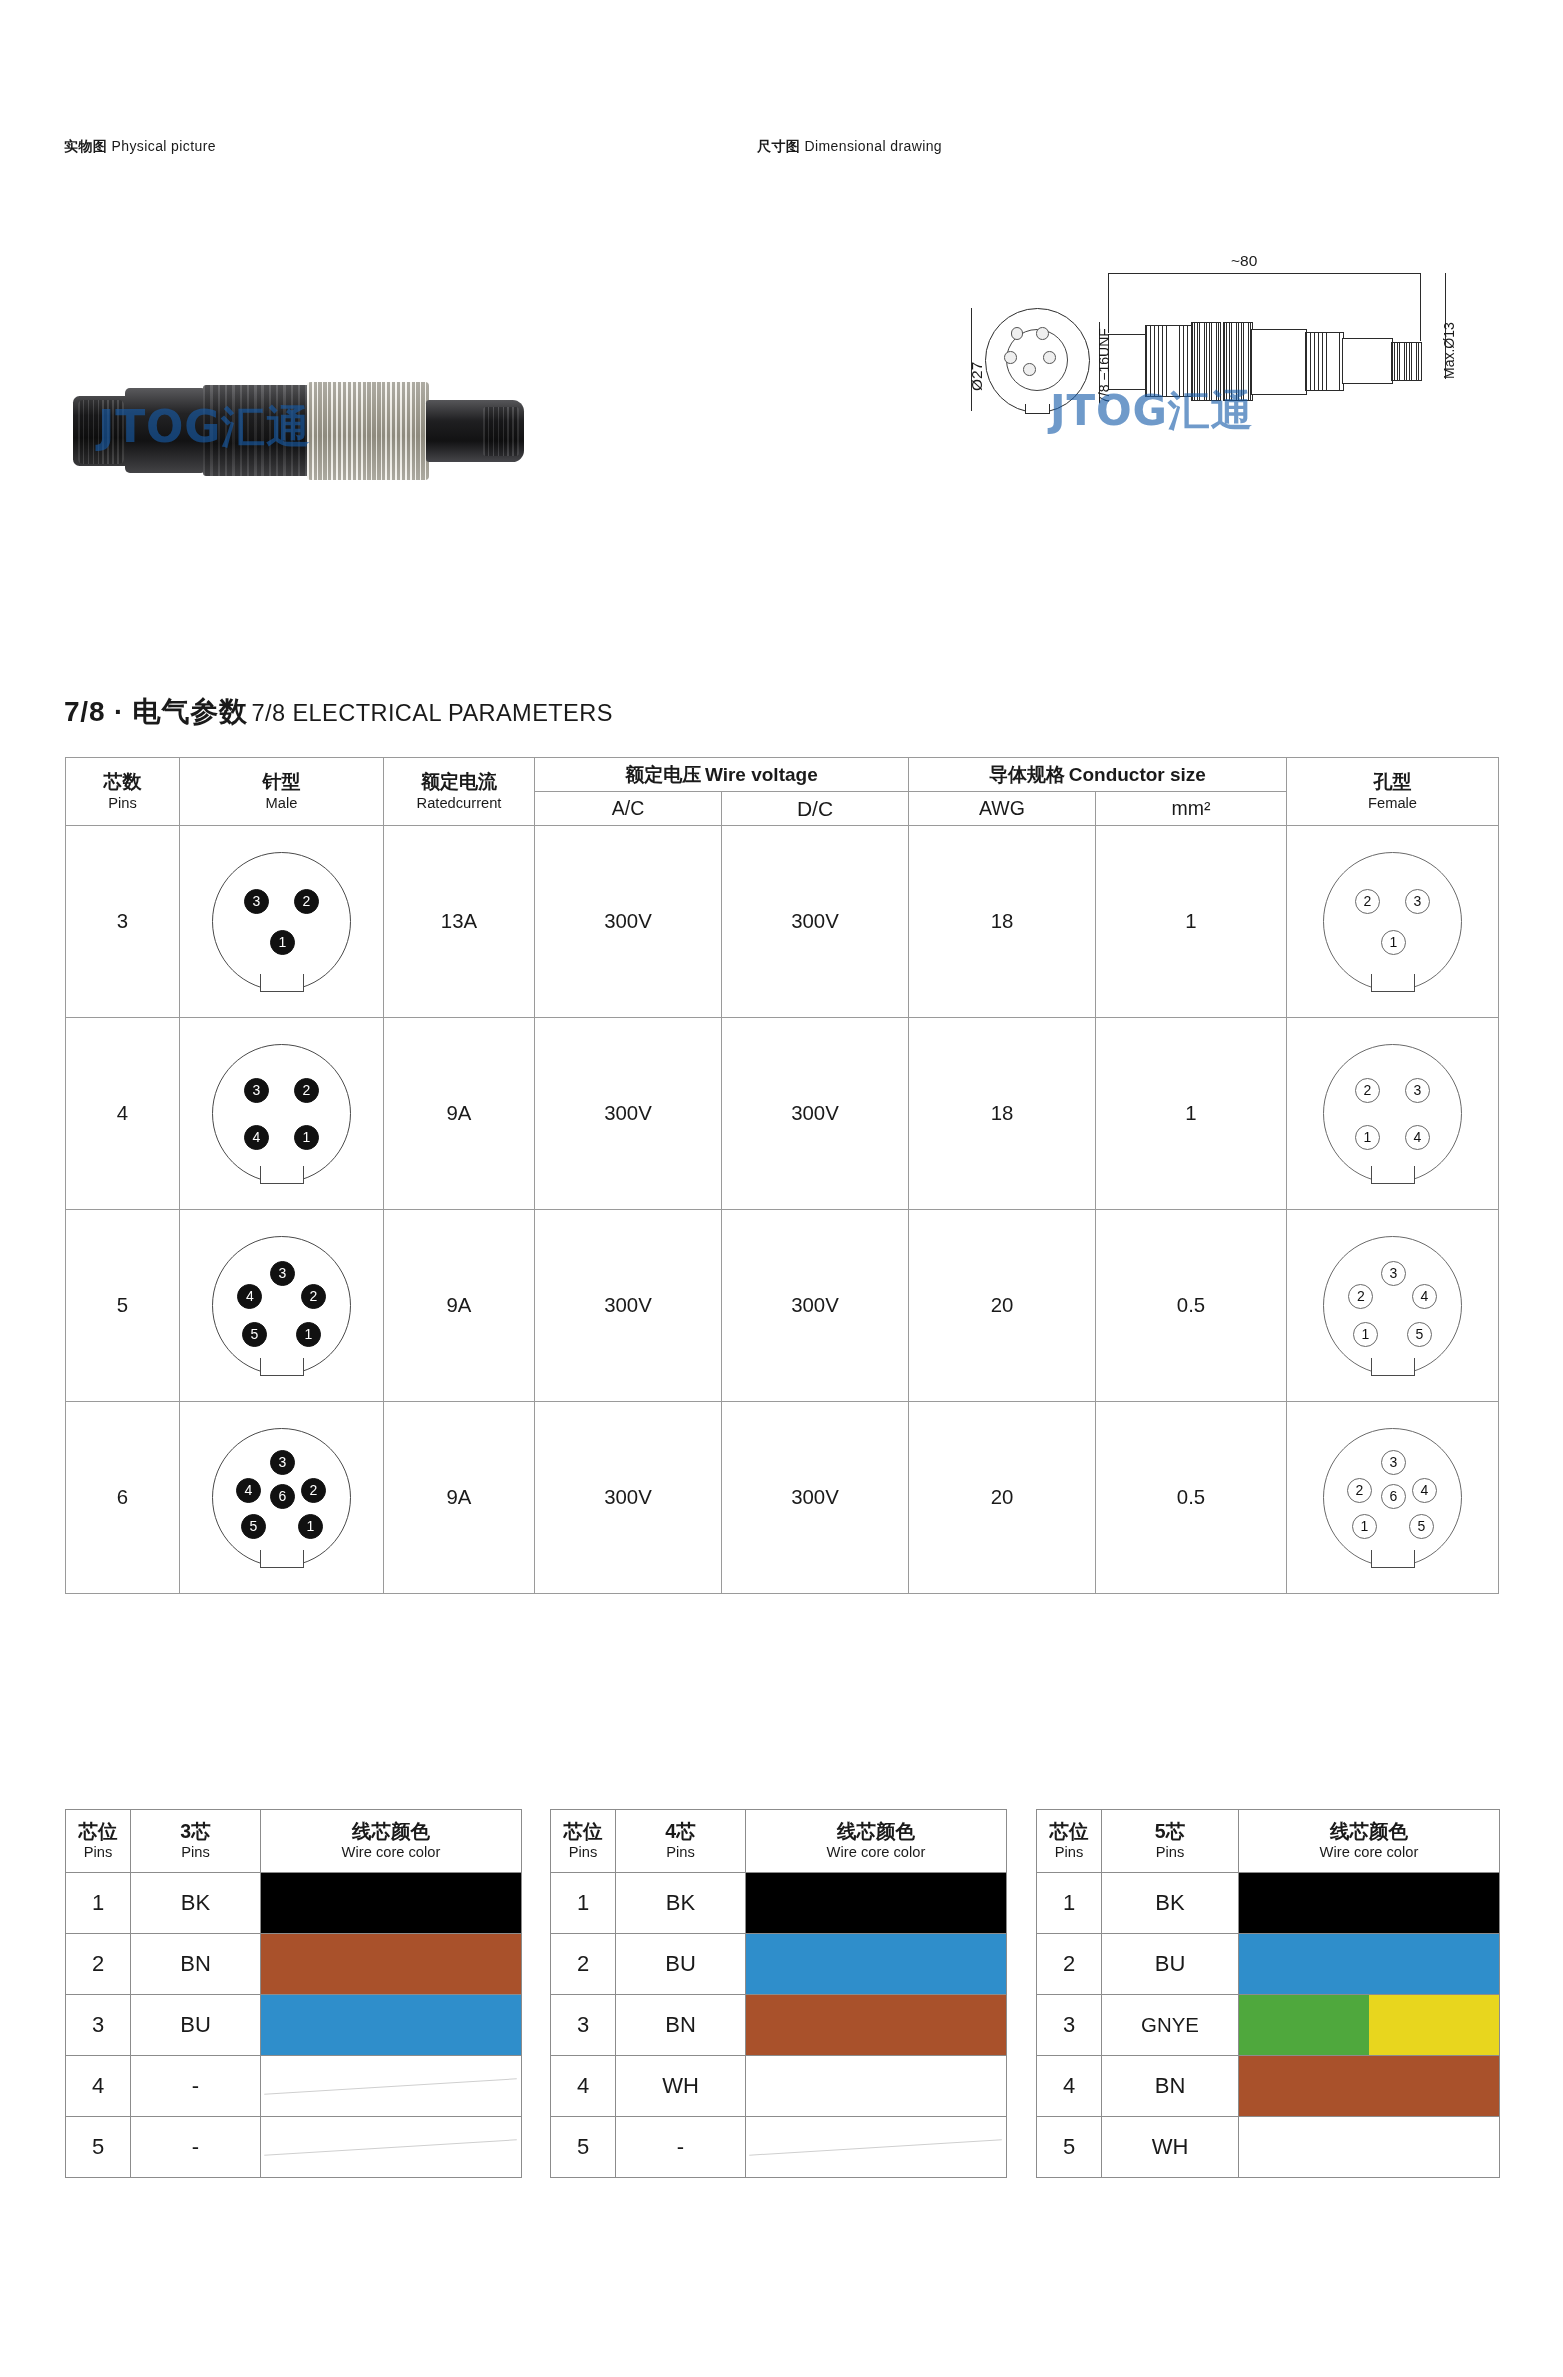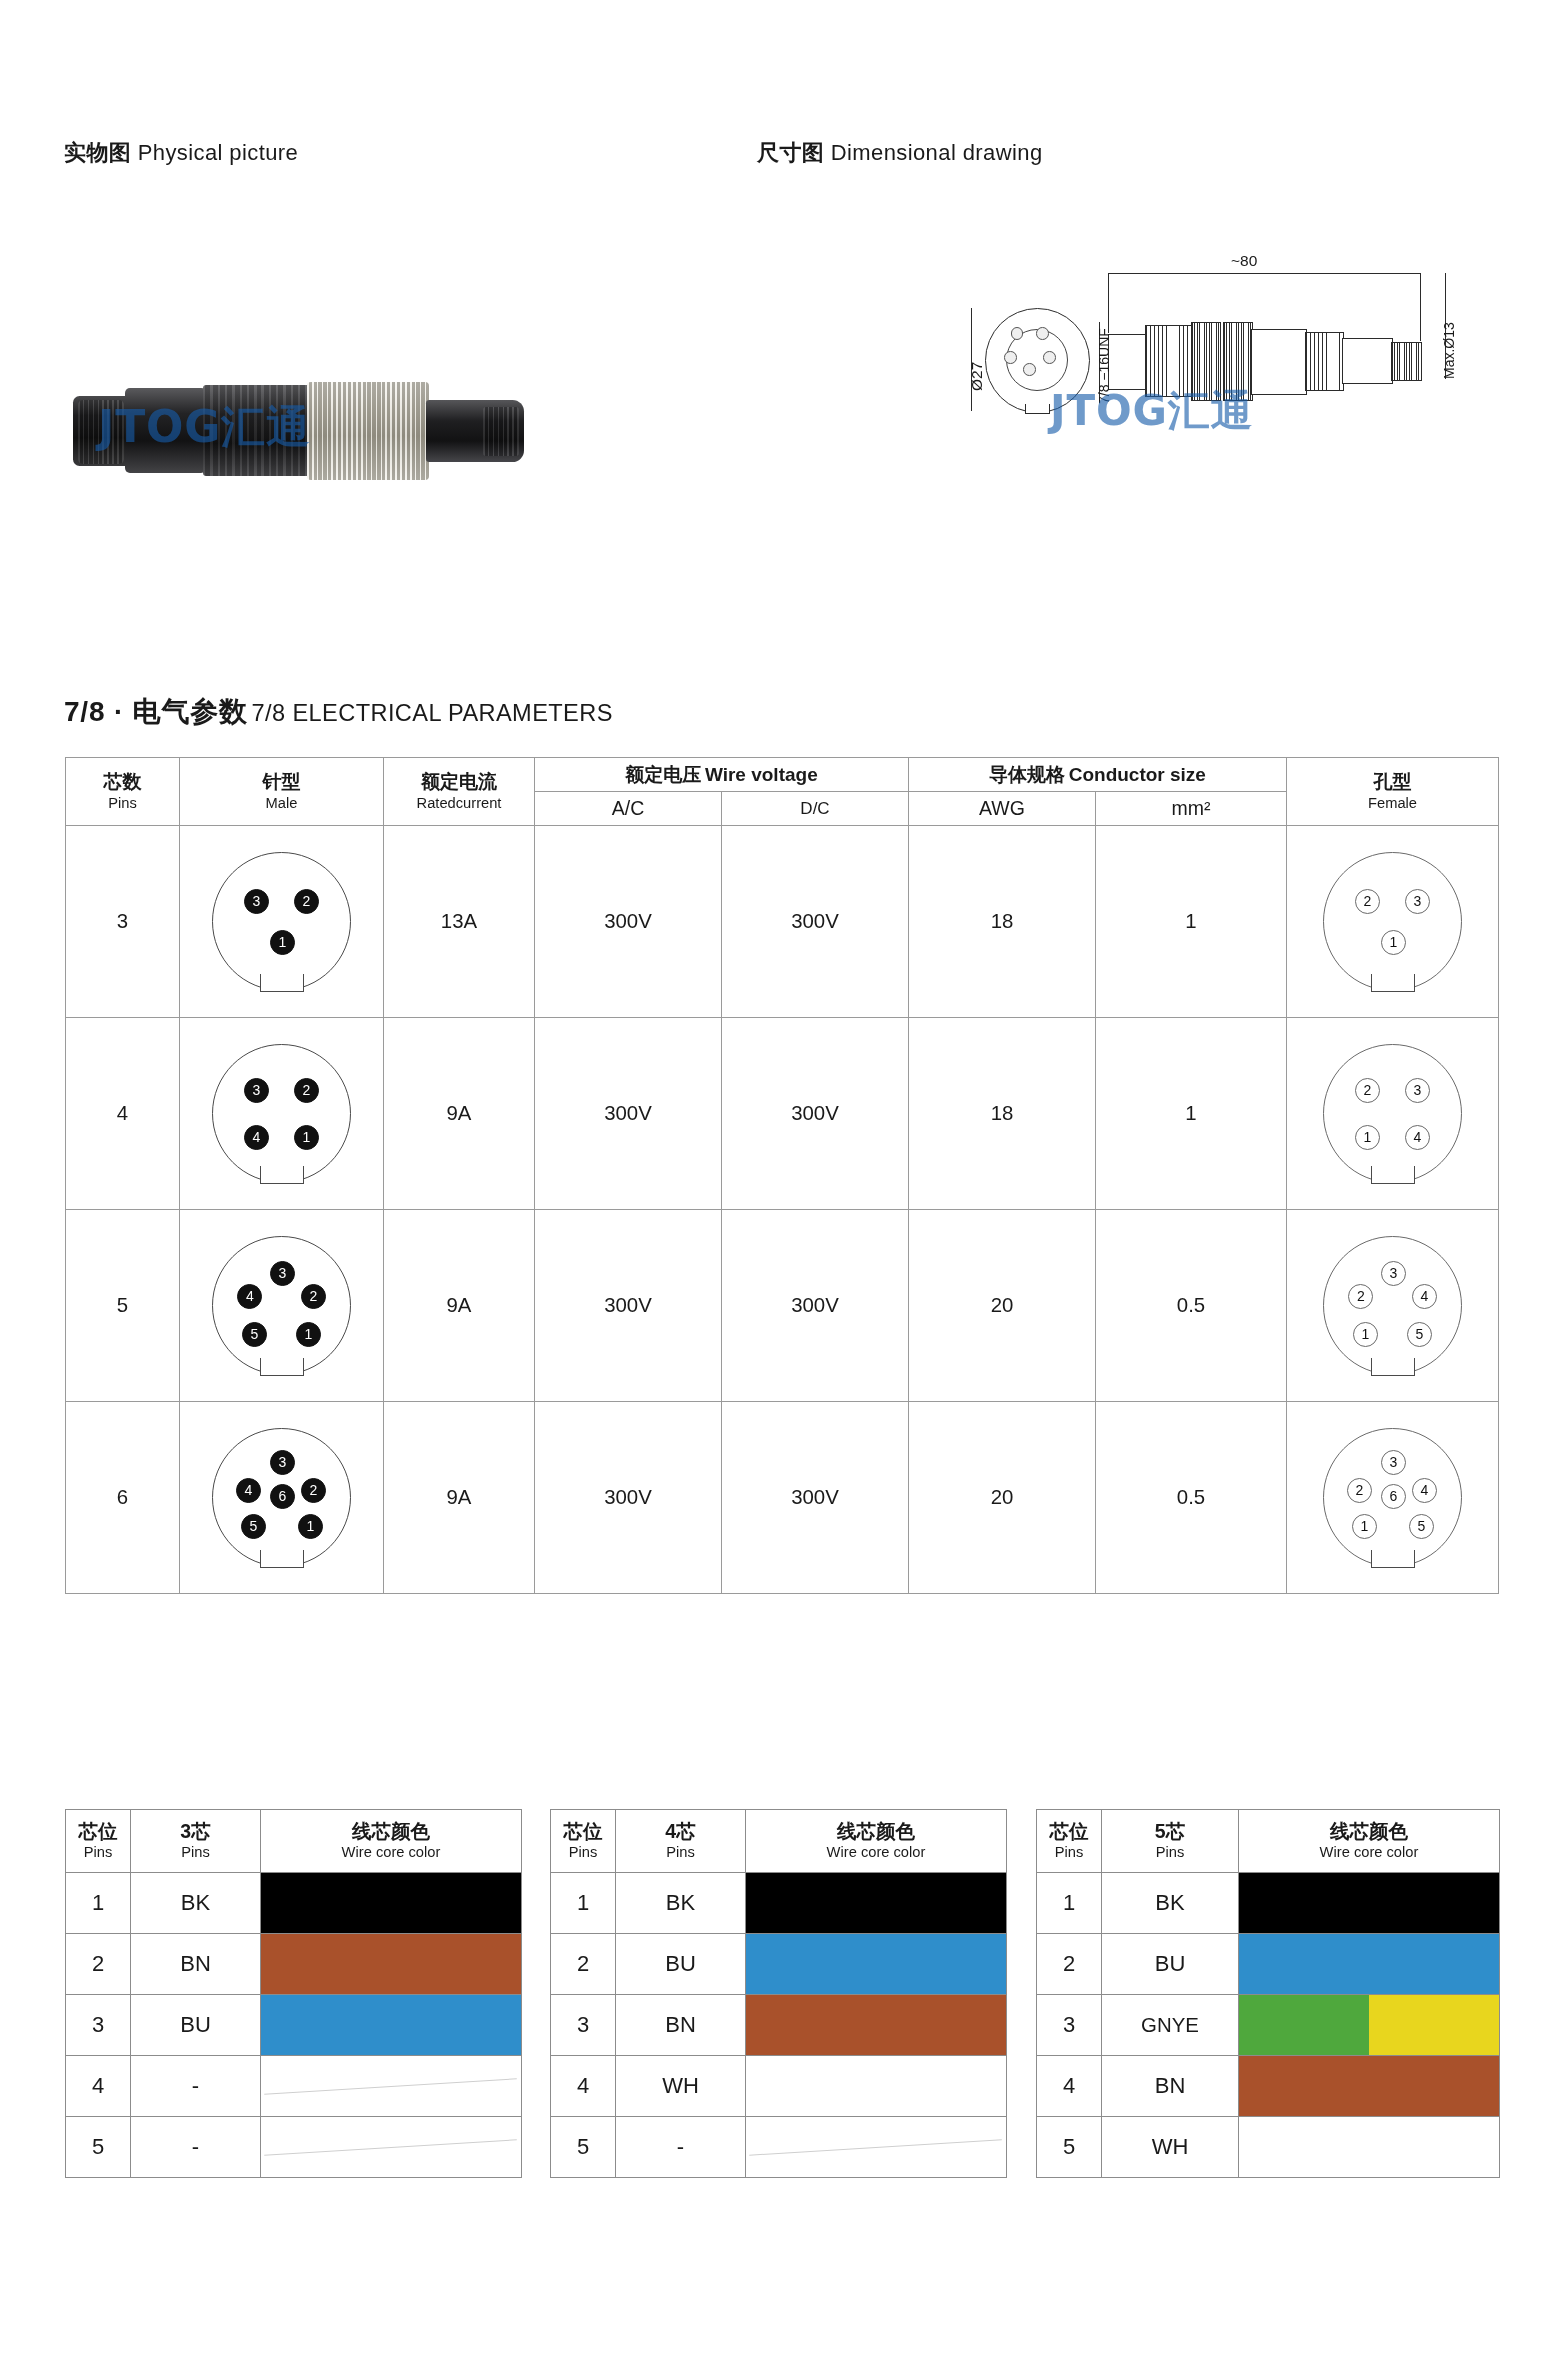--- a/index.html
+++ b/index.html
@@ -18,21 +18,21 @@
   .page {
     position: relative;
     width: 1563px;
     height: 2377px;
     box-sizing: border-box;
   }
 
   
   .top-head {
     position: absolute;
-    font-size: 22px;
+    font-size: 14px;
     letter-spacing: 0.4px;
     white-space: nowrap;
   }
   .top-head .cn { font-weight: bold; }
   .top-head .en { font-weight: normal; }
   #physical-head { left: 64px; top: 138px; }
   #dimensional-head { left: 757px; top: 138px; }
 
   
   .photo-wrap {
@@ -412,21 +412,21 @@
           <span class="th-inline">导体规格</span>
           <span class="th-inline small">Conductor size</span>
         </td>
         <td rowspan="2">
           <span class="th-cn">孔型</span>
           <span class="th-en">Female</span>
         </td>
       </tr>
       <tr class="head">
         <td style="font-size:19.5px;">A/C</td>
-        <td style="font-size:17px;">D/C</td>
+        <td style="font-size:21px;">D/C</td>
         <td style="font-size:19.5px;">AWG</td>
         <td style="font-size:19.5px;">mm²</td>
       </tr>
 
       <tr class="body">
         <td>3</td>
         <td>
           <div class="face">
             <span class="pin male" style="left:31px; top:36px;">3</span>
             <span class="pin male" style="left:81px; top:36px;">2</span>

